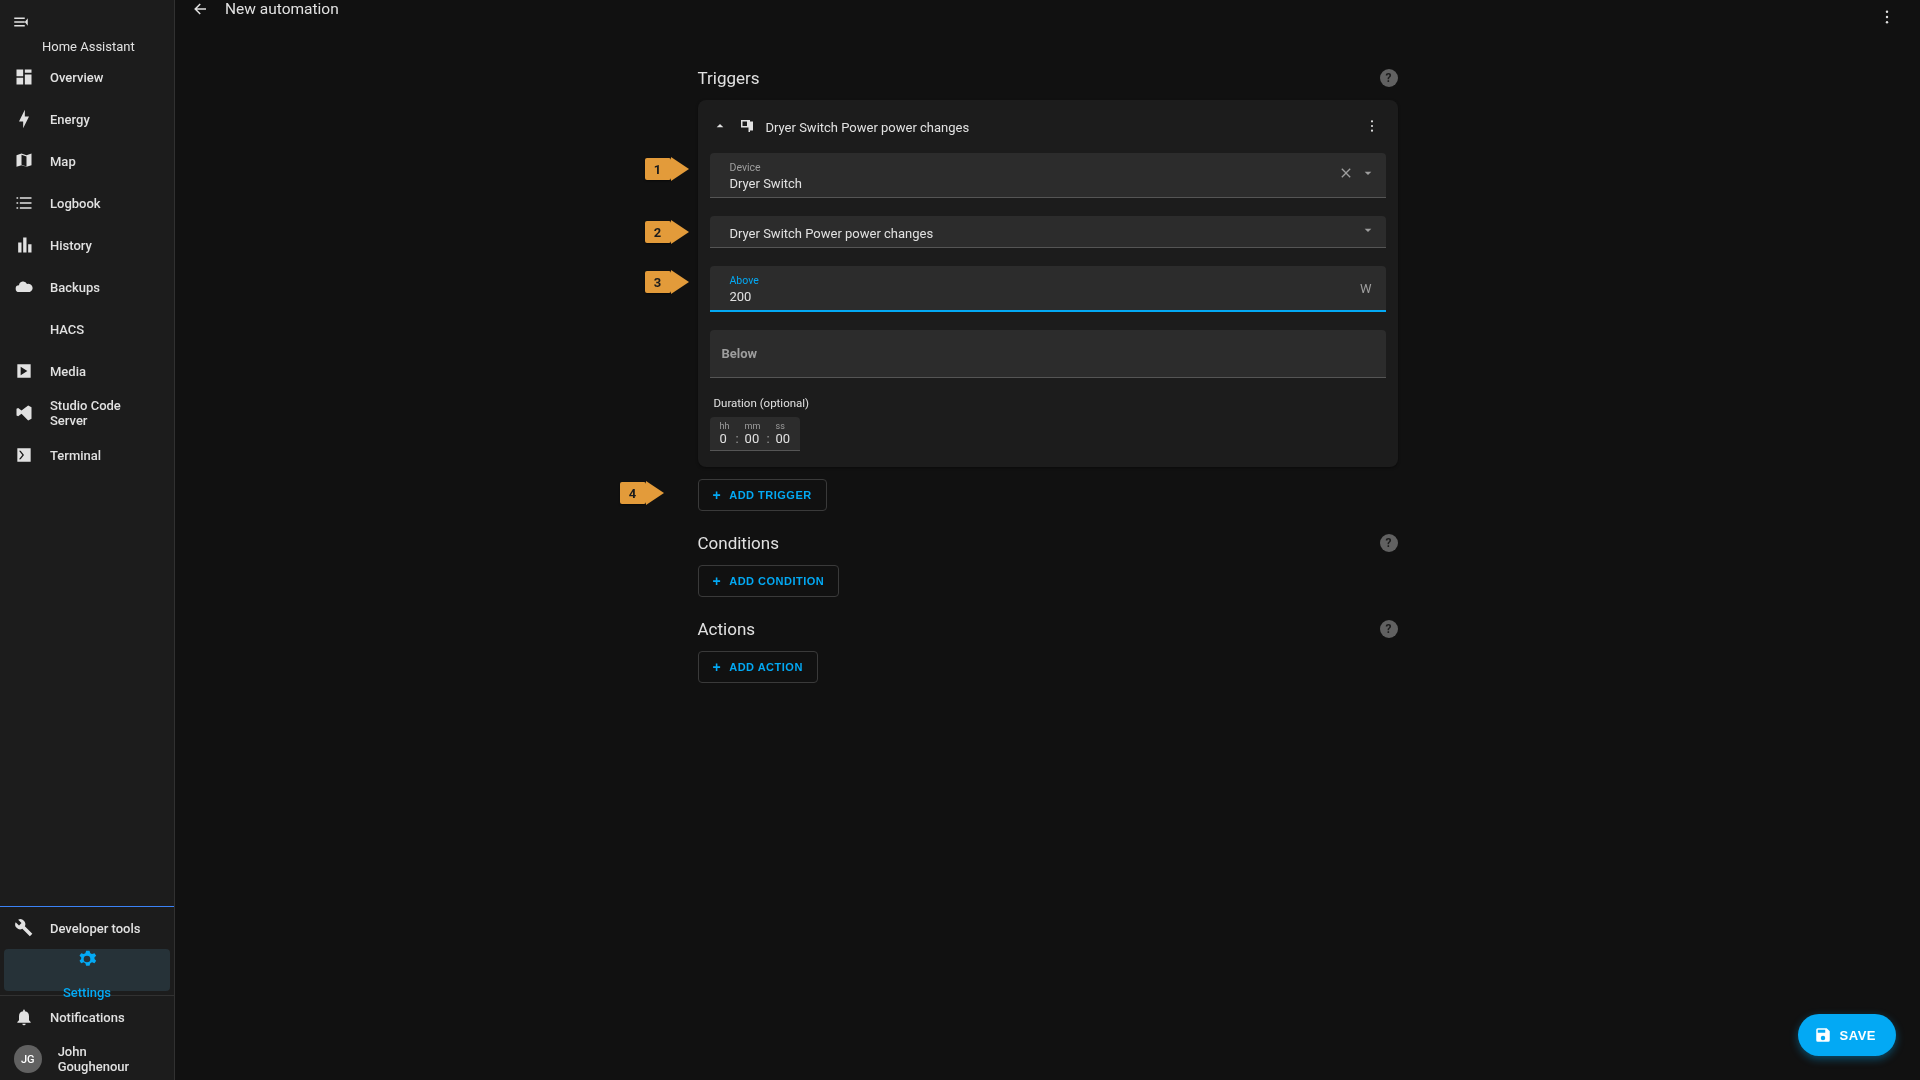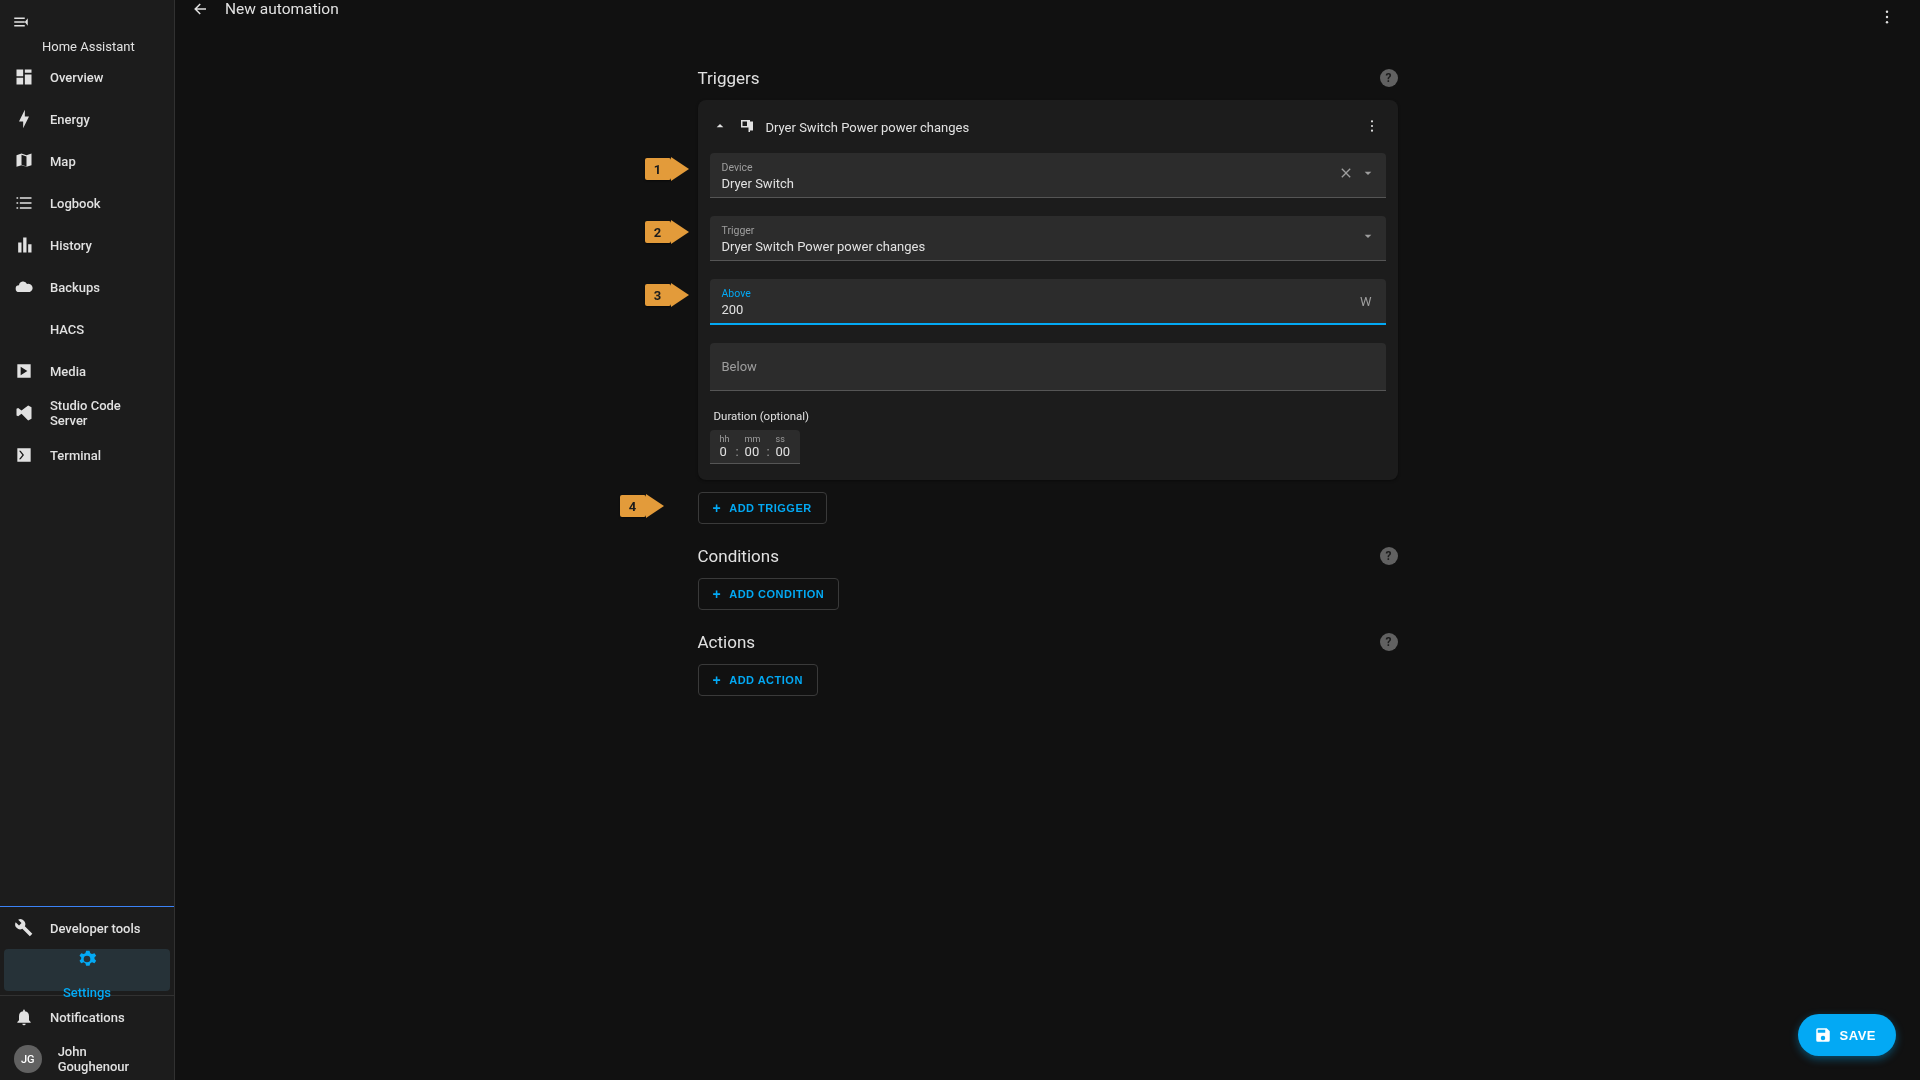--- a/index.html
+++ b/index.html
@@ -85,30 +85,30 @@
   font-size: 13px;
   color: #e1e1e1;
 }
 .card-header .chev { cursor: pointer; }
 .card-header .card-menu { margin-left: auto; cursor: pointer; padding: 4px; }
 .card-body { padding: 0 12px 8px; }
 .field {
   background: #2c2c2c;
   border-bottom: 1px solid #555;
   border-radius: 4px 4px 0 0;
-  padding: 8px 12px 4px;
+  padding: 8px 20px 4px;
   margin-bottom: 18px;
   position: relative;
 }
 .field.focused { border-bottom: 2px solid #03a9f4; }
 .field .label { font-size: 10.5px; color: #9e9e9e; }
 .field.focused .label { color: #03a9f4; }
 .field .value { font-size: 13px; color: #e1e1e1; padding: 2px 0; min-height: 18px; }
 .field .value input { background: transparent; border: none; outline: none; color: #e1e1e1; font-size: 13px; width: 100%; font-family: inherit; }
-.field .placeholder { color: #9e9e9e; }
+.field .placeholder { color: #9e9e9e; font-weight: bold; }
 .field .right-icons { position: absolute; right: 10px; top: 50%; transform: translateY(-50%); display: flex; gap: 6px; align-items: center; color: #9e9e9e; }
 .field .right-icons svg { width: 16px; height: 16px; fill: currentColor; }
 .field .unit { position: absolute; right: 14px; top: 50%; transform: translateY(-50%); color: #9e9e9e; font-size: 13px; }
 .duration-label { font-size: 11.5px; color: #e1e1e1; margin: 0 0 4px 4px; }
 .duration-box {
   display: inline-flex;
   background: #2c2c2c;
   border-bottom: 1px solid #555;
   border-radius: 4px 4px 0 0;
   padding: 4px 10px 4px;
@@ -370,21 +370,20 @@
               </div>
             </div>
           </div>
 
           <div style="position:relative;">
             <div class="arrow-annot" style="top:4px;">
               <div class="num-box">2</div>
                 <div class="arr-head"></div>
             </div>
             <div class="field">
-              <div class="label">Trigger</div>
               <div class="value">Dryer Switch Power power changes</div>
               <div class="right-icons">
                 <span><svg viewBox="0 0 24 24">
                       <path d="M7 10l5 5 5-5H7z"></path>
                     </svg></span>
               </div>
             </div>
           </div>
 
           <div style="position:relative;">

